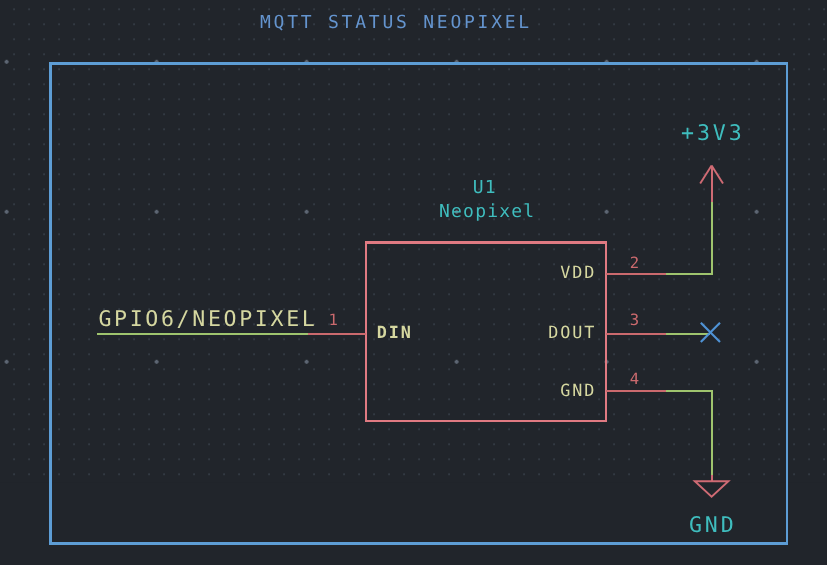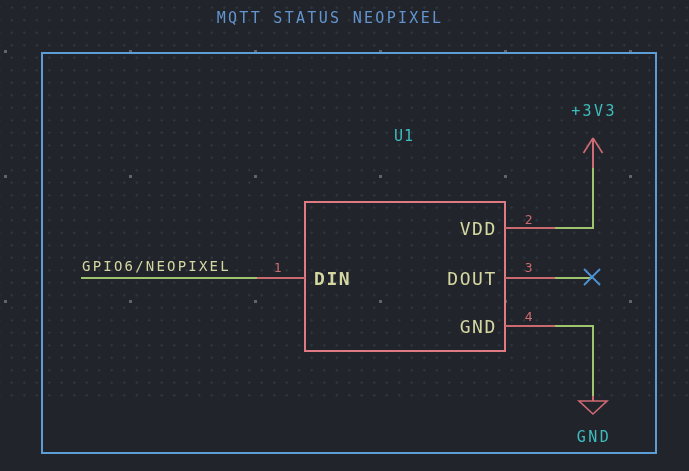--- a/index.html
+++ b/index.html
@@ -34,23 +34,23 @@
     font-weight: 400;
   }
   .center { transform: translateX(-50%); }
   .teal   { color: #3fbdbe; }
   .yellow { color: #d5d7a0; }
   .red    { color: #cb6a6e; }
   .blue   { color: #6494ce; }
 
   .title-text   { font-size: 15px; letter-spacing: 2.3px; }
   .ref-text     { font-size: 15px; letter-spacing: 1px; }
-  .power-text   { font-size: 15px; letter-spacing: 2.4px; text-align: right; }
-  .net-text     { font-size: 14px; letter-spacing: 2.2px; }
-  .pin-name     { font-size: 18px; letter-spacing: 1.6px; }
+  .power-text   { font-size: 18px; letter-spacing: 2.4px; text-align: right; }
+  .net-text     { font-size: 18px; letter-spacing: 2.2px; }
+  .pin-name     { font-size: 14px; letter-spacing: 1.6px; }
   .pin-number   { font-size: 13px; letter-spacing: 0.5px; }
 </style>
 </head>
 <body>
 
 <div class="canvas">
 
   <svg class="layer" viewBox="0 0 689 471">
 
     <rect x="42" y="53" width="614" height="400" fill="none" stroke="#5d9dd5" stroke-width="2" shape-rendering="crispEdges"></rect>
@@ -83,21 +83,22 @@
     </g>
 
     <g stroke="#4f93d6" stroke-width="1.8">
       <line x1="584" y1="269" x2="600" y2="285"></line>
       <line x1="584" y1="285" x2="600" y2="269"></line>
     </g>
   </svg>
 
   <span class="t center blue title-text" style="left:330px; top:10px;">MQTT STATUS NEOPIXEL</span>
 
-  <span class="t center teal ref-text" style="left:404px; top:128px;">U1</span>
+  <span class="t center teal ref-text" style="left:404px; top:148px;">U1</span>
+  <span class="t center teal ref-text" style="left:406px; top:168px;">Neopixel</span>
 
   <span class="t yellow net-text" style="left:82px; top:258px;">GPIO6/NEOPIXEL</span>
 
   <span class="t yellow pin-name" style="left:314px; top:270px;font-weight:bold;">DIN</span>
   <span class="t yellow pin-name" style="right:192px; top:220px;">VDD</span>
   <span class="t yellow pin-name" style="right:192px; top:270px;text-align:right;">DOUT</span>
   <span class="t yellow pin-name" style="right:192px; top:318px;">GND</span>
 
   <span class="t center red pin-number" style="left:278px; top:259px;">1</span>
   <span class="t center red pin-number" style="left:529px; top:211px;">2</span>

